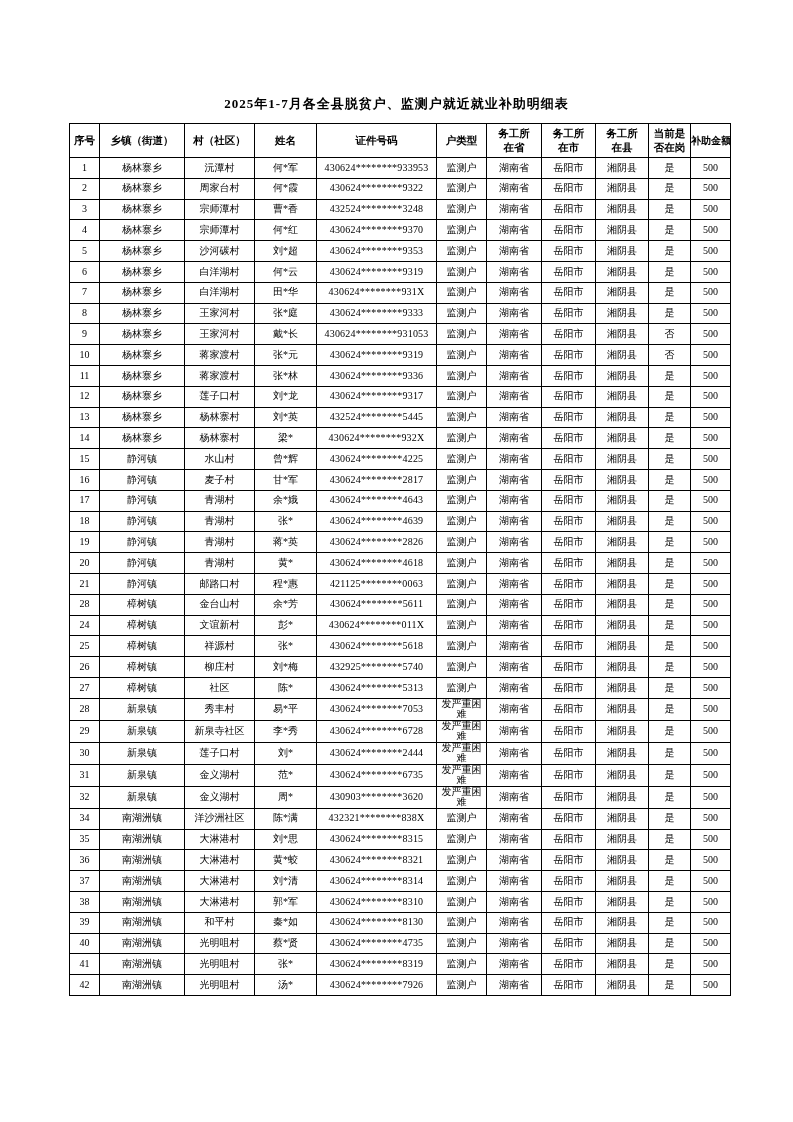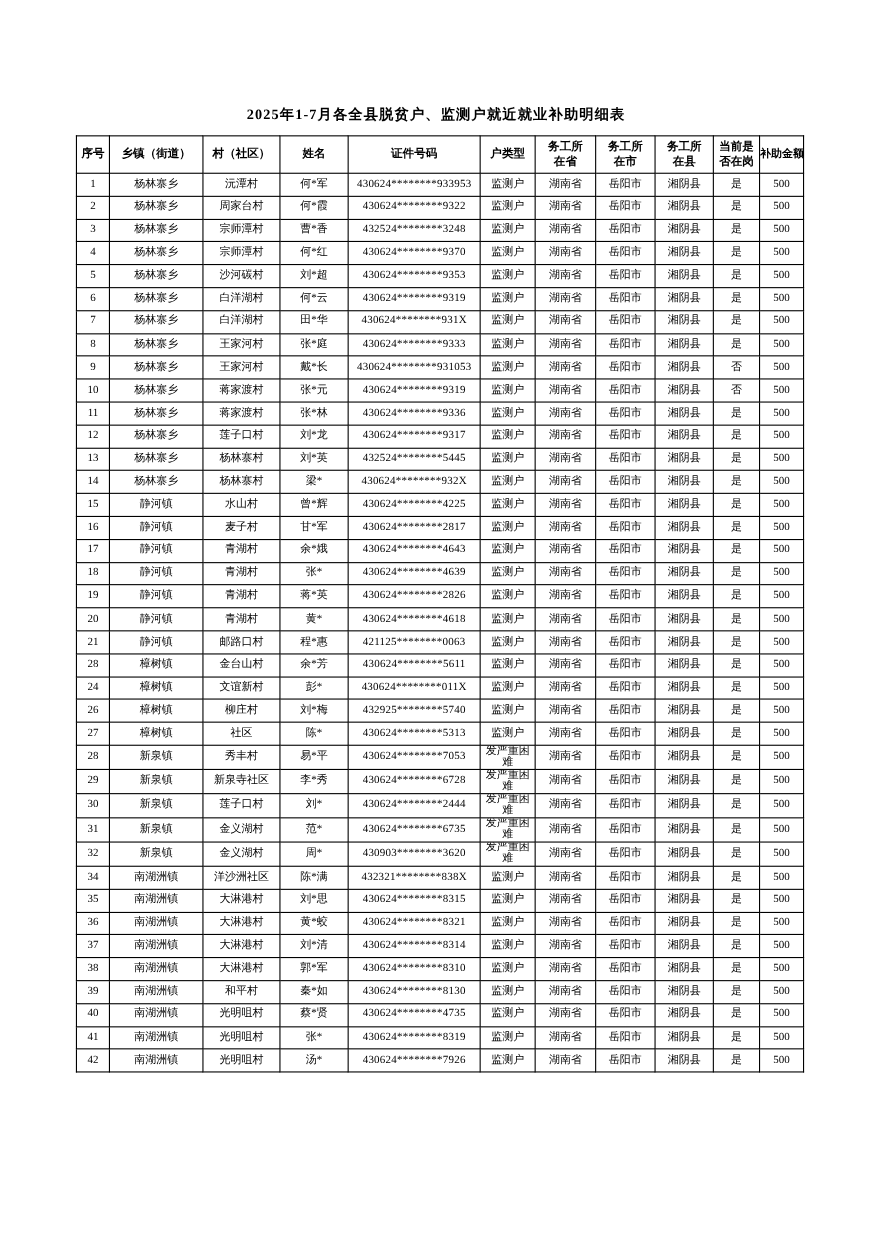--- a/index.html
+++ b/index.html
@@ -351,20 +351,33 @@
           <td class="c-txt">彭*</td>
           <td class="c-id">430624********011X</td>
           <td class="c-txt">监测户</td>
           <td class="c-txt">湖南省</td>
           <td class="c-txt">岳阳市</td>
           <td class="c-txt">湘阴县</td>
           <td class="c-txt">是</td>
           <td class="c-txt">500</td>
         </tr>
         <tr>
+          <td class="c-txt">25</td>
+          <td class="c-txt">樟树镇</td>
+          <td class="c-txt">祥源村</td>
+          <td class="c-txt">张*</td>
+          <td class="c-id">430624********5618</td>
+          <td class="c-txt">监测户</td>
+          <td class="c-txt">湖南省</td>
+          <td class="c-txt">岳阳市</td>
+          <td class="c-txt">湘阴县</td>
+          <td class="c-txt">是</td>
+          <td class="c-txt">500</td>
+        </tr>
+        <tr>
           <td class="c-txt">26</td>
           <td class="c-txt">樟树镇</td>
           <td class="c-txt">柳庄村</td>
           <td class="c-txt">刘*梅</td>
           <td class="c-id">432925********5740</td>
           <td class="c-txt">监测户</td>
           <td class="c-txt">湖南省</td>
           <td class="c-txt">岳阳市</td>
           <td class="c-txt">湘阴县</td>
           <td class="c-txt">是</td>

